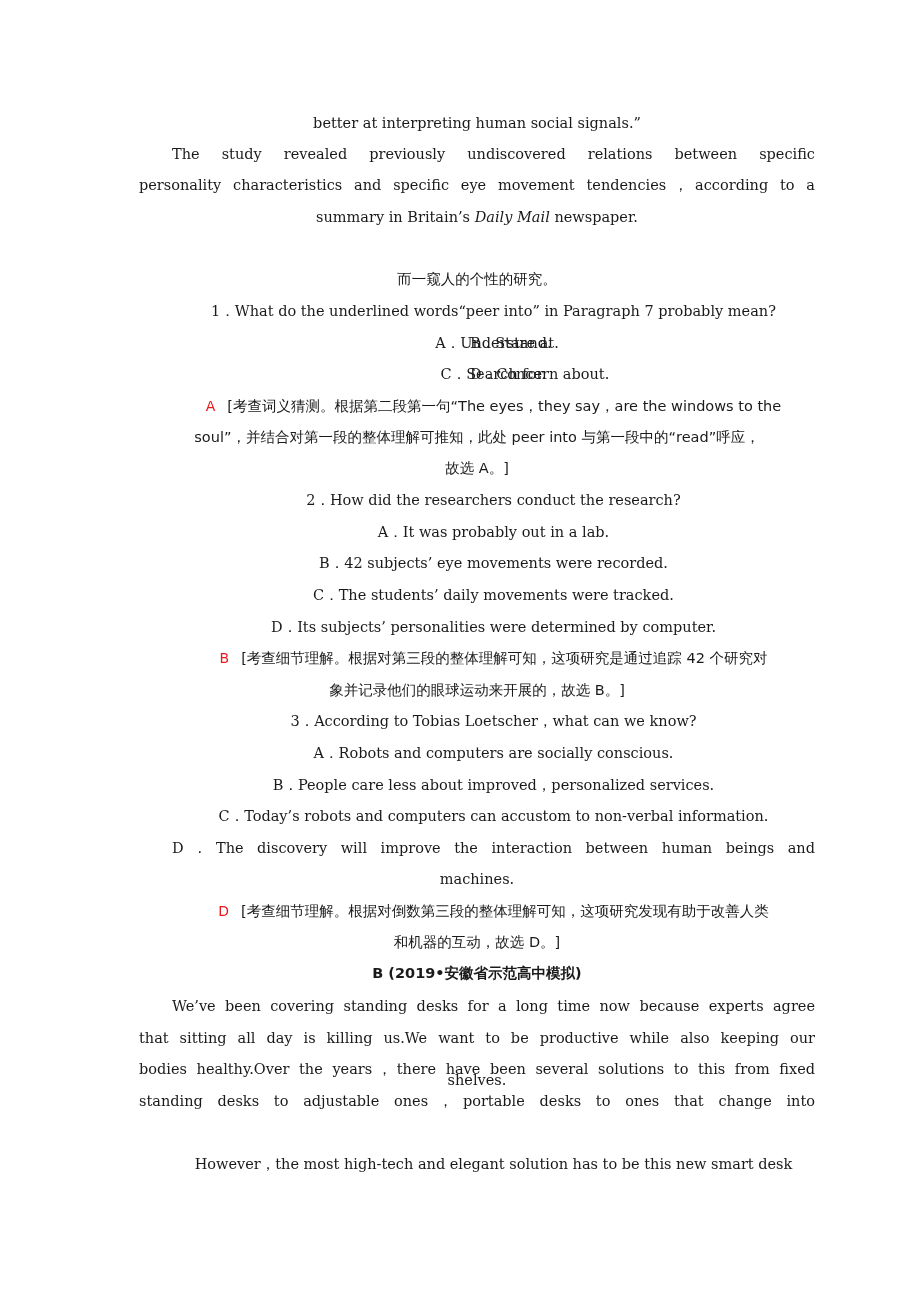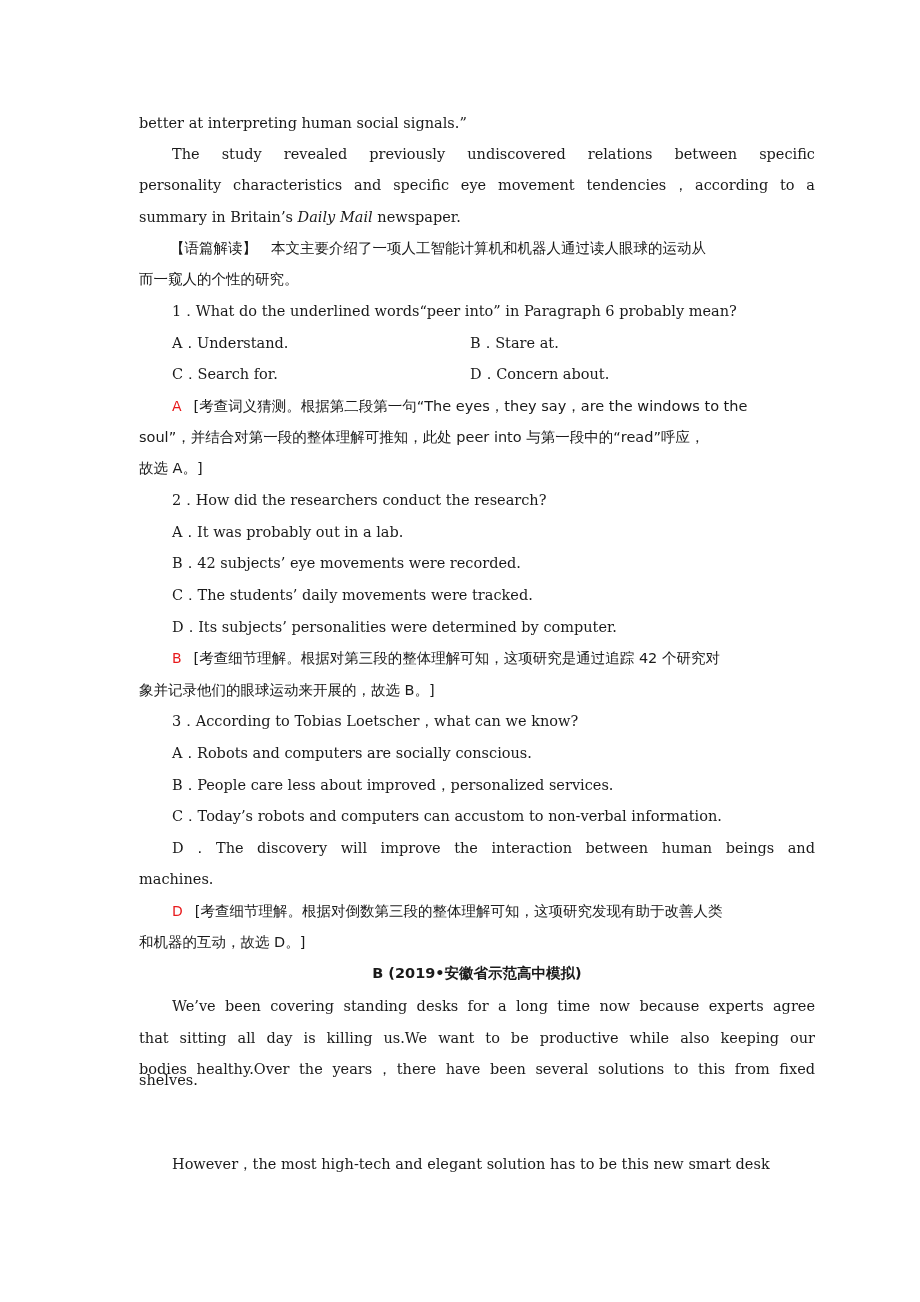--- a/index.html
+++ b/index.html
@@ -1,42 +1,41 @@
 <!DOCTYPE html>
 <html><head>
 <meta charset="utf-8">
 <style>
   html, body { margin: 0; padding: 0; background: #ffffff; }
   body { width: 920px; height: 1302px; position: relative; overflow: hidden;
          font-family: "DejaVu Serif", "Liberation Serif", serif; color: #1a1a1a; }
   .page { position: absolute; left: 0; top: 0; width: 920px; height: 1302px; }
   .line { position: absolute; left: 139px; width: 676px; font-size: 14.5px; line-height: 20px;
-          white-space: nowrap; letter-spacing: 0px; }
+          white-space: nowrap; letter-spacing: 0px; text-align: center; }
   .indent { left: 172px; width: 643px; }
   .just { text-align: justify; text-align-last: justify; }
   .ans { color: #e8191b; font-family: "DejaVu Sans", "Liberation Sans", sans-serif; font-size: 14px; margin-right: 12px; }
   .ital { font-style: italic; }
   .center { left: 139px; width: 676px; text-align: center; font-weight: bold; }
   .cn { font-family: "DejaVu Sans", sans-serif; }
   .col2 { position: absolute; left: 298px; }
 </style>
 </head>
 <body>
 
 <div class="page">
 
   <div class="line" style="top:113px">better at interpreting human social signals.”</div>
   <div class="line indent just" style="top:144px">The study revealed previously undiscovered relations between specific</div>
   <div class="line just" style="top:175px">personality characteristics and specific eye movement tendencies，according to a</div>
   <div class="line" style="top:207px"><span>summary in Britain’s </span><span class="ital">Daily Mail</span><span> newspaper.</span></div>
 
-  <div class="line indent cn" style="top:238px; left:170px"><span>【语篇解读】</span><span style="display:inline-block;width:14px"></span><span>本文主要介绍了一项人工智能计算机和机器人通过读人眼球的运动从</span></div>
   <div class="line cn" style="top:269px">而一窥人的个性的研究。</div>
 
-  <div class="line indent" style="top:301px">1．What do the underlined words“peer into” in Paragraph 6 probably mean?</div>
+  <div class="line indent" style="top:301px">1．What do the underlined words“peer into” in Paragraph 7 probably mean?</div>
   <div class="line indent" style="top:333px">
     <span>A．Understand.</span>
     <span class="col2">B．Stare at.</span>
   </div>
   <div class="line indent" style="top:364px">
     <span>C．Search for.</span>
     <span class="col2">D．Concern about.</span>
   </div>
   <div class="line indent" style="top:396px"><span class="ans">A</span><span class="cn">[考查词义猜测。根据第二段第一句“The eyes，they say，are the windows to the</span></div>
   <div class="line cn" style="top:458px">故选 A。]</div>
@@ -56,16 +55,17 @@
   <div class="line indent just" style="top:838px">D．The discovery will improve the interaction between human beings and</div>
   <div class="line indent" style="top:806px">C．Today’s robots and computers can accustom to non-verbal information.</div>
   <div class="line" style="top:869px">machines.</div>
   <div class="line indent" style="top:901px"><span class="ans">D</span><span class="cn">[考查细节理解。根据对倒数第三段的整体理解可知，这项研究发现有助于改善人类</span></div>
   <div class="line cn" style="top:932px">和机器的互动，故选 D。]</div>
 
   <div class="line center cn" style="top:963px">B (2019•安徽省示范高中模拟)</div>
   <div class="line indent just" style="top:996px">We’ve been covering standing desks for a long time now because experts agree</div>
   <div class="line just" style="top:1028px">that sitting all day is killing us.We want to be productive while also keeping our</div>
   <div class="line just" style="top:1059px">bodies healthy.Over the years，there have been several solutions to this from fixed</div>
+  <div class="line just" style="top:1091px">standing desks to adjustable ones，portable desks to ones that change into</div>
   <div class="line" style="top:1070px">shelves.</div>
   <div class="line indent" style="top:1154px">However，the most high-tech and elegant solution has to be this new smart desk</div>
 
 </div>
 
 </body></html>

